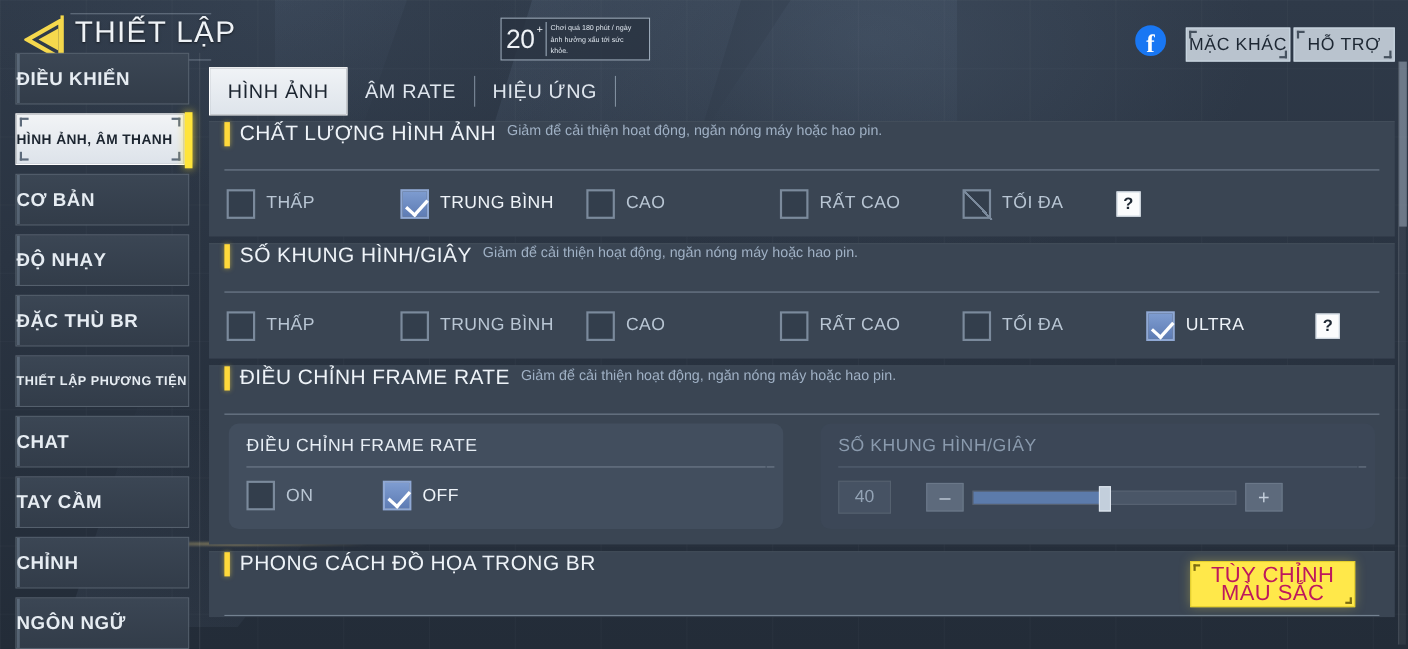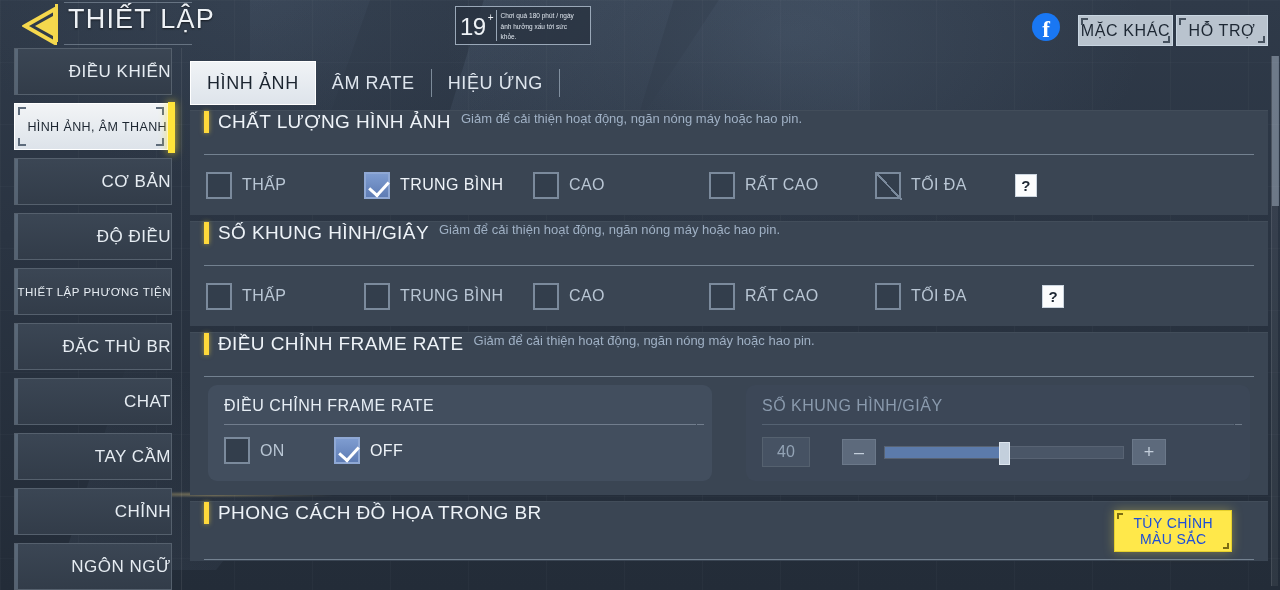--- a/index.html
+++ b/index.html
@@ -48,21 +48,21 @@
     background: linear-gradient(30deg, rgba(130,150,180,0.10), rgba(0,0,0,0) 70%);
     clip-path: polygon(0 100%, 30% 0, 100% 45%, 60% 100%);
   }
   .bg-streak {
     top:493px; left:95px; width:240px; height:3px;
     background: linear-gradient(90deg, rgba(0,0,0,0), rgba(214,190,120,0.55), rgba(0,0,0,0));
     filter: blur(1px);
   }
 
   
-  .header { position:absolute; top:0; left:0; width:1280px; height:52px; }
+  .header { position:absolute; top:10px; left:0; width:1280px; height:52px; }
   .back-btn {
     position:absolute; left:22px; top:6px; width:46px; height:40px;
     display:flex; align-items:center;
   }
   .back-btn svg { display:block; }
   .title-sep {
     position:absolute; left:55px; top:4px; width:3px; height:38px;
     background:#f4d74b;
   }
   .page-title {
@@ -118,23 +118,24 @@
   }
   .corner.tl { left:2px; top:2px; border-left:2px solid #46525f; border-top:2px solid #46525f; }
   .corner.br { right:2px; bottom:2px; border-right:2px solid #46525f; border-bottom:2px solid #46525f; }
 
   
   .sidebar { position:absolute; left:0; top:48px; width:182px; height:542px; }
   .side-item {
     position:relative; margin:0 10px 8px 14px; height:47px;
     background: linear-gradient(180deg, #3b4654 0%, #323c49 100%);
     border:1px solid #55606d;
-    display:flex; align-items:center; justify-content:flex-end;
+    display:flex; align-items:center; justify-content:flex-start;
     color:#e6ecf2; font-size:17px; letter-spacing:0.5px; text-align:center;
     box-shadow: inset 3px 0 0 rgba(150,168,190,0.35);
+    font-weight: bold;
   }
   .side-item.small { font-size:11.5px; line-height:14px; }
   .side-item.active {
     background: linear-gradient(180deg, #f2f4f6 0%, #dde3ea 100%);
     border:1px solid #ffffff;
     color:#1c2530; font-size:12.5px; letter-spacing:0.4px;
     box-shadow:none;
     margin-right:14px;
   }
   .side-item.active::after {
@@ -264,21 +265,21 @@
     margin:0 8px; position:relative;
   }
   .track-fill { position:absolute; left:0; top:0; bottom:0; background:#5c7bab; }
   .knob {
     position:absolute; top:-5px; width:11px; height:23px;
     background:#c3cfdc; border:1px solid #dde5ee;
   }
   .yellow-btn {
     position:absolute; right:36px; top:8px;
     background:#ffe84a; border:1px solid #e5cf2d;
-    color:#1d4ed8; font-size:14px; line-height:16px; letter-spacing:0.4px;
+    color:#be185d; font-size:20px; line-height:16px; letter-spacing:0.4px;
     text-align:center; padding:4px 18px; font-weight:400;
     box-shadow: 0 0 10px rgba(255,232,74,0.35);
   }
   .yc { position:absolute; width:6px; height:6px; }
   .yc.tl { left:2px; top:2px; border-left:2px solid #7c6c12; border-top:2px solid #7c6c12; }
   .yc.br { right:2px; bottom:2px; border-right:2px solid #7c6c12; border-bottom:2px solid #7c6c12; }
 
   
   .scroll-track {
     position:absolute; right:2px; top:56px; width:7px; height:530px;
@@ -310,21 +311,21 @@
         <polygon points="3,19 33,2 33,36" fill="none" stroke="#f5d84d" stroke-width="4"></polygon>
         <polygon points="13,19 31,9 31,29" fill="#f5d84d"></polygon>
       </svg>
     </div>
     <div class="title-rule-top"></div>
     <div class="title-sep"></div>
     <div class="page-title">THIẾT LẬP</div>
     <div class="title-rule-bot"></div>
 
     <div class="age-badge">
-      <div class="age-num">19</div>
+      <div class="age-num">20</div>
       <div class="age-plus">+</div>
       <div class="age-divider"></div>
       <div class="age-text">Chơi quá 180 phút / ngày ảnh hưởng xấu tới sức khỏe.</div>
     </div>
 
     <div class="fb-icon">
         <span>f</span>
       </div>
 
     <div class="hdr-btn default">
@@ -349,27 +350,27 @@
       <div class="ac tl"></div>
       <div class="ac tr"></div>
       <div class="ac bl"></div>
       <div class="ac br"></div>
       <span>HÌNH ẢNH, ÂM THANH</span>
     </div>
     <div class="side-item">
       <span>CƠ BẢN</span>
     </div>
     <div class="side-item">
-      <span>ĐỘ ĐIỀU</span>
+      <span>ĐỘ NHẠY</span>
+    </div>
+    <div class="side-item">
+      <span>ĐẶC THÙ BR</span>
     </div>
     <div class="side-item small">
       <span>THIẾT LẬP PHƯƠNG TIỆN</span>
-    </div>
-    <div class="side-item">
-      <span>ĐẶC THÙ BR</span>
     </div>
     <div class="side-item">
       <span>CHAT</span>
     </div>
     <div class="side-item">
       <span>TAY CẦM</span>
     </div>
     <div class="side-item">
       <span>CHỈNH</span>
     </div>
@@ -450,39 +451,43 @@
             <div class="opt-label">CAO</div>
           </div>
           <div class="opt" style="width:130px">
             <div class="cb"></div>
             <div class="opt-label">RẤT CAO</div>
           </div>
           <div class="opt" style="width:131px">
             <div class="cb"></div>
             <div class="opt-label">TỐI ĐA</div>
           </div>
+          <div class="opt" style="width:118px">
+            <div class="cb checked"></div>
+            <div class="opt-label on">ULTRA</div>
+          </div>
           <div class="help" style="margin-left:0">
             <span>?</span>
           </div>
         </div>
       </div>
 
       <div class="section">
         <div class="sec-head">
           <div class="sec-bar"></div>
           <div class="sec-title">ĐIỀU CHỈNH FRAME RATE</div>
           <div class="sec-desc">Giảm để cải thiện hoạt động, ngăn nóng máy hoặc hao pin.</div>
           <div class="sec-rule"></div>
         </div>
         <div class="sub-row">
           <div class="sub-panel">
             <div class="sub-title">ĐIỀU CHỈNH FRAME RATE</div>
             <div class="sub-rule"></div>
             <div class="sub-opts">
-              <div class="opt" style="width:110px">
+              <div class="opt" style="width:124px">
                 <div class="cb"></div>
                 <div class="opt-label">ON</div>
               </div>
               <div class="opt">
                 <div class="cb checked"></div>
                 <div class="opt-label on">OFF</div>
               </div>
             </div>
           </div>
           <div class="sub-panel dim">

